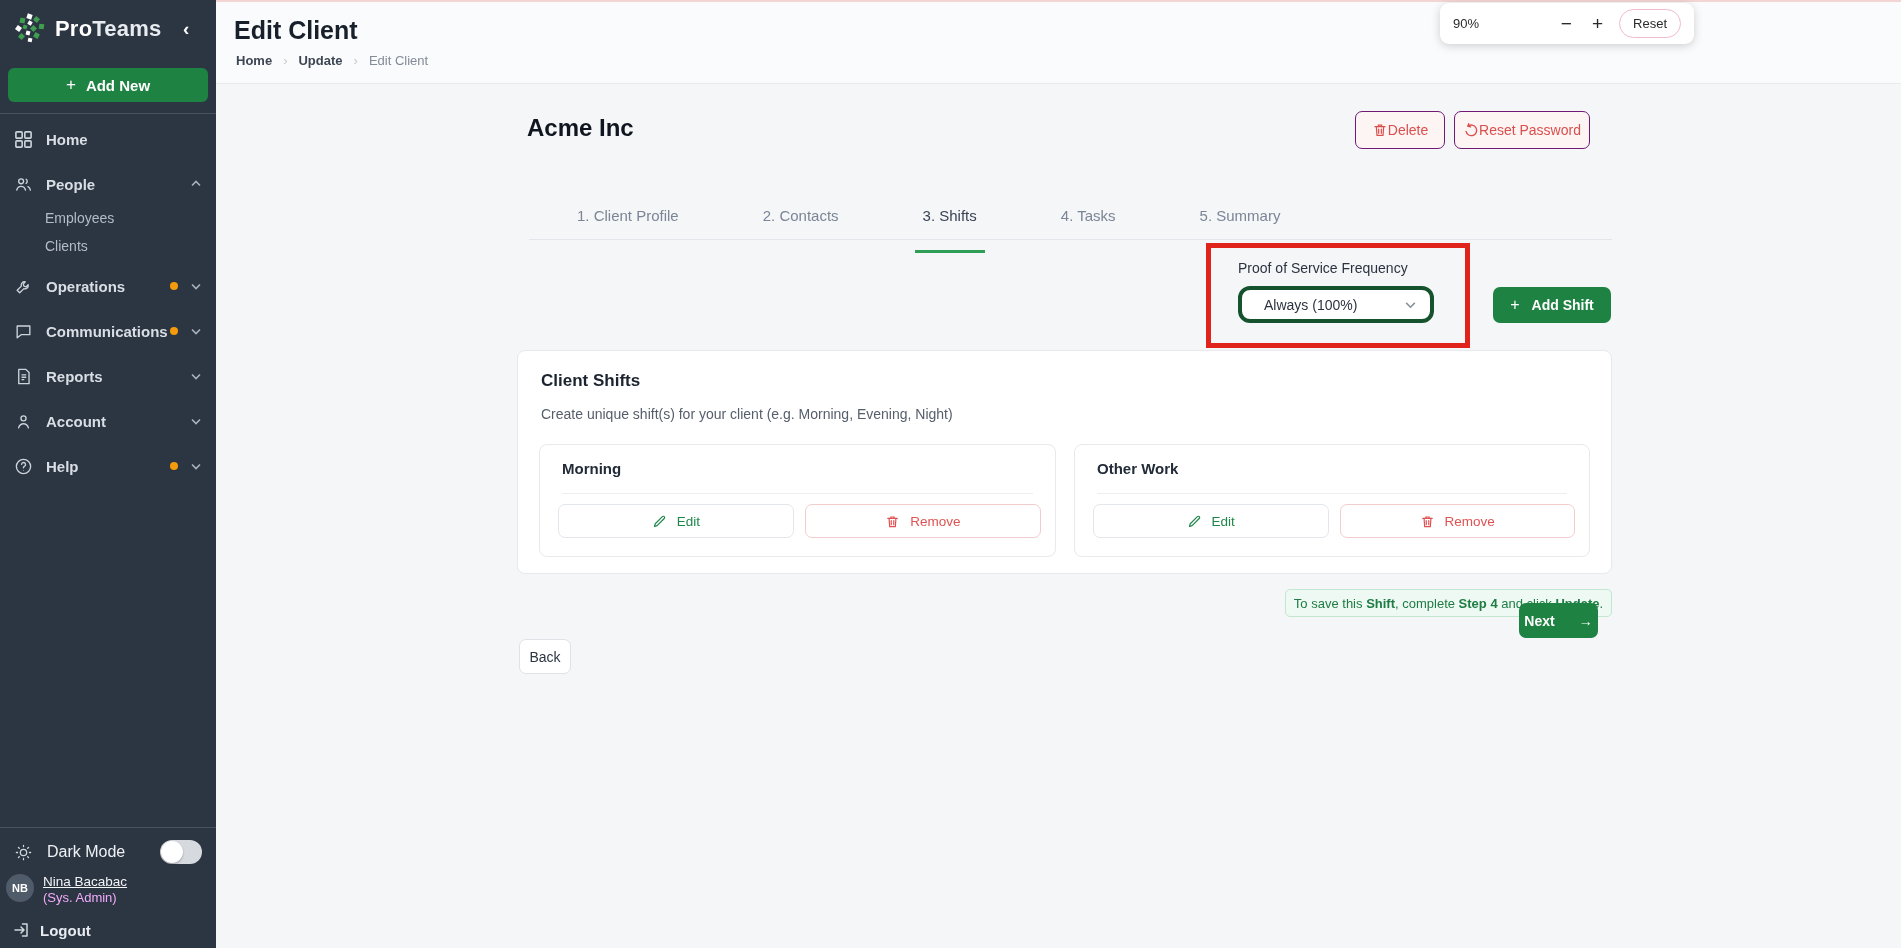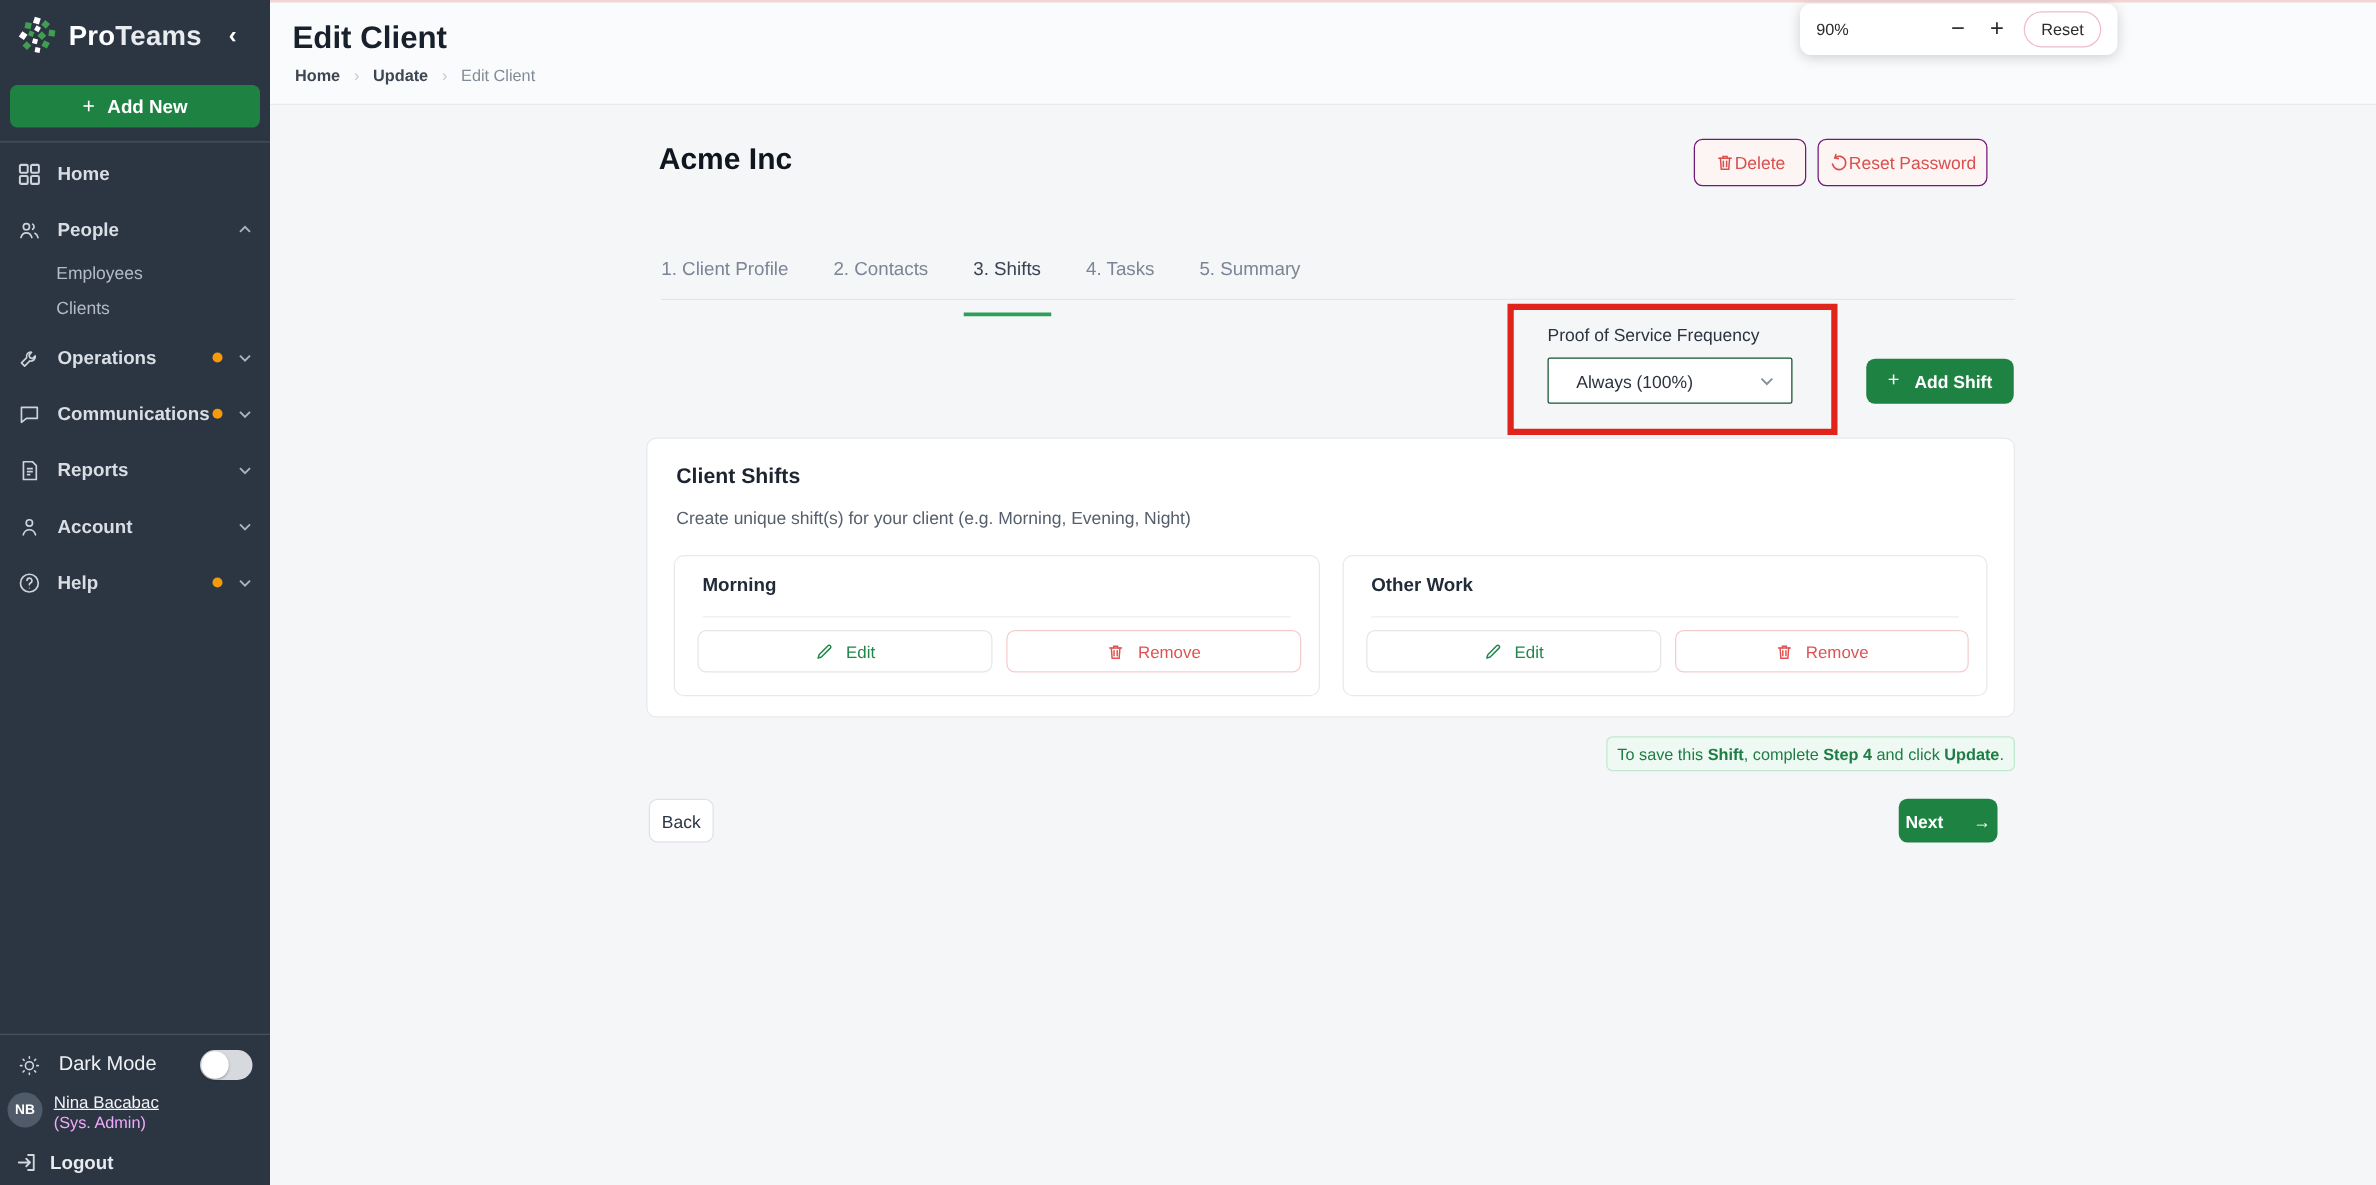--- a/index.html
+++ b/index.html
@@ -60,27 +60,27 @@
 
   
   .client-name { position:absolute; left:527px; top:114px; font-size:24px; font-weight:bold; color:#10161f; }
   .danger-btn { position:absolute; top:111px; height:38px; background:#fdf4f4; border:1px solid #701a75; border-radius:7px;
                 color:#da4f4c; font-family:inherit; font-size:14px; display:flex; align-items:center; justify-content:center; gap:0; cursor:pointer;text-align:right; }
   .danger-btn .icon { width:16px; height:16px; }
   .btn-delete { left:1355px; width:90px; }
   .btn-resetpw { left:1454px; width:136px; }
 
   .tabs { position:absolute; left:529px; top:207px; width:1083px; height:33px; border-bottom:1px solid #e3e6ea; display:flex; gap:36px; }
-  .tab { position:relative; font-size:15px; color:#7b8596; cursor:pointer; white-space:nowrap; }
+  .tab { position:relative; font-size:15px; color:#7b8596; cursor:pointer; white-space:nowrap;margin-left:48px; }
   .tab.active { color:#3a4354; }
   .tab.active::after { content:""; position:absolute; left:-8px; right:-8px; bottom:-14px; height:3px; background:#2f9e57; }
 
   .annotation-box { position:absolute; left:1206px; top:243px; width:264px; height:105px; border:5px solid #e0241b; z-index:3; }
   .proof-label { position:absolute; left:27px; top:12px; font-size:14px; color:#2b3340; }
-  .proof-select { position:absolute; left:27px; top:38px; width:196px; height:37px; background:#fff; border:1px solid #14532d; border-radius:2px;
+  .proof-select { position:absolute; left:27px; top:38px; width:196px; height:37px; background:#fff; border:4px solid #14532d; border-radius:12px;
                   display:flex; align-items:center; cursor:pointer; }
   .proof-select .val { font-size:14px; color:#2b3340; padding-left:22px; }
   .proof-select .chev { margin-left:auto; margin-right:13px; color:#8a929e; }
 
   .add-shift-btn { position:absolute; left:1493px; top:287px; width:118px; height:36px; background:#1e8242; border:none; border-radius:7px;
                    color:#fff; font-family:inherit; font-size:14px; font-weight:bold; display:flex; align-items:center; justify-content:center; gap:12px; cursor:pointer; }
   .add-shift-btn .plus { font-weight:normal; font-size:16px; }
 
   .shifts-card { position:absolute; left:517px; top:350px; width:1095px; height:224px; background:#ffffff; border:1px solid #e7e9ec; border-radius:8px; }
   .shifts-title { position:absolute; left:23px; top:20px; font-size:17px; font-weight:bold; color:#1c2430; }
@@ -96,21 +96,21 @@
   .shift-btn .icon { width:15px; height:15px; }
   .shift-btn.edit { border:1px solid #e3e6ea; color:#1f8749; }
   .shift-btn.remove { border:1px solid #f3cdcd; color:#e05252; }
 
   .save-note { position:absolute; left:1285px; top:589px; width:327px; height:28px; background:#edf9f2; border:1px solid #c2e7d0; border-radius:5px;
                display:flex; align-items:center; justify-content:center; font-size:13px; color:#1e7c44; white-space:pre; }
   .save-note b { font-weight:bold; }
 
   .back-btn { position:absolute; left:519px; top:639px; width:52px; height:35px; background:#fff; border:1px solid #dfe2e6; border-radius:7px;
               font-family:inherit; font-size:14px; color:#2b3544; cursor:pointer; }
-  .next-btn { position:absolute; left:1519px; top:639px; width:79px; height:35px; background:#1e8242; border:none; border-radius:7px;
+  .next-btn { position:absolute; left:1519px; top:603px; width:79px; height:35px; background:#1e8242; border:none; border-radius:7px;
               color:#fff; font-family:inherit; font-size:14px; font-weight:bold; display:flex; align-items:center; justify-content:center; gap:24px; cursor:pointer; }
 </style>
 </head>
 <body>
 
 <nav class="sidebar">
   <div class="logo-row">
     <span>
       <svg width="33" height="33" viewBox="0 0 33 33">
         <g>

